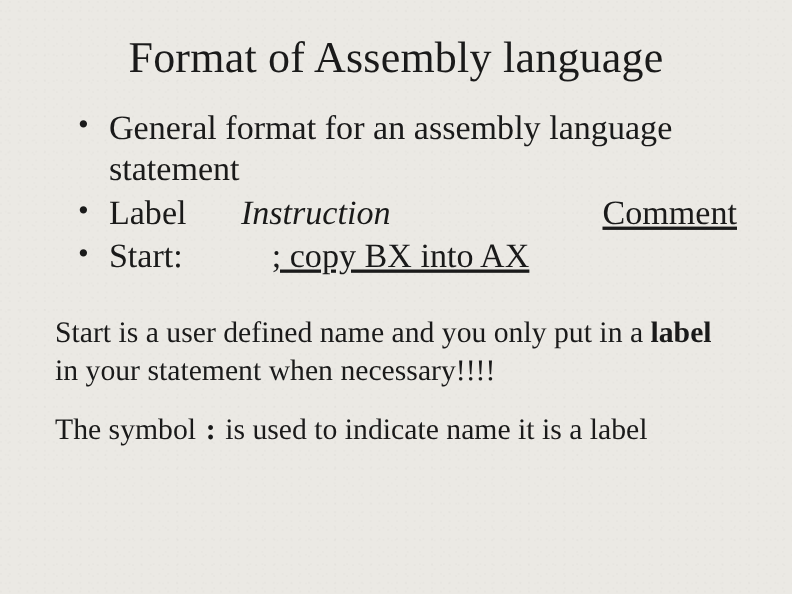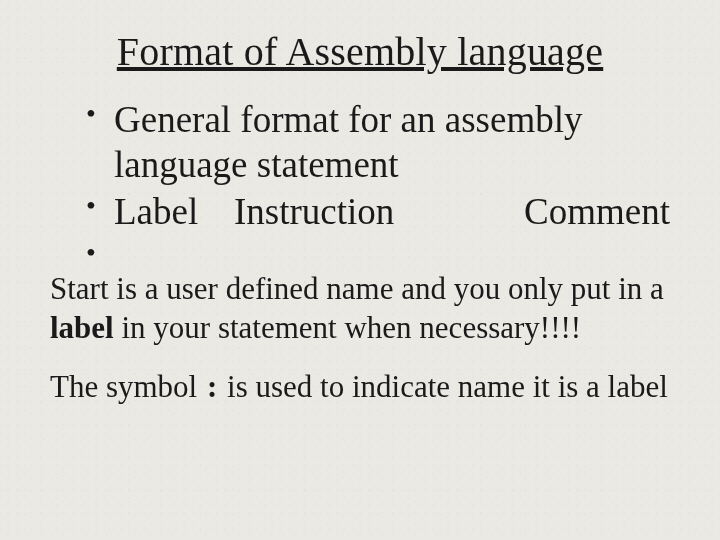--- a/index.html
+++ b/index.html
@@ -31,50 +31,49 @@
     height: 100%;
     box-sizing: border-box;
     padding: 28px 50px 40px 50px;
   }
   h1.title {
     margin: 0 0 22px 0;
     font-size: 40px;
     font-weight: 400;
     text-align: center;
     letter-spacing: 0.2px;
-    text-decoration: underline;
   }
   ul.bullets {
     margin: 0 0 34px 0;
     padding: 0 0 0 48px;
     list-style: none;
   }
   ul.bullets > li {
     position: relative;
-    font-size: 37px;
+    font-size: 31px;
     line-height: 1.22;
-    margin: 0 0 2px 16px;
+    margin: 0 0 2px 1px;
   }
   ul.bullets > li::before {
     content: "•";
     position: absolute;
     left: -28px;
     top: 0;
     font-size: 28px;
   }
   .row {
     display: flex;
   }
   .col-label { width: 120px; flex: 0 0 120px; }
-  .col-instr { flex: 1 1 auto; }
-  .col-comm  { flex: 0 0 auto; text-align: center; padding-left: 10px; }
+  .col-instr { flex: 1 1 auto; font-style: italic; }
+  .col-comm  { flex: 0 0 auto; text-align: center; padding-left: 10px; text-decoration: underline; }
   .row2 .col-comm { padding-left: 28px; }
   p.para {
     margin: 0 0 20px 0;
-    font-size: 31px;
+    font-size: 27px;
     line-height: 1.25;
   }
   .bold { font-weight: 700; }
   .sym {
     display: inline-block;
     font-weight: 700;
     padding: 0 2px;
   }
 </style>
 </head>
@@ -88,20 +87,22 @@
     <li>General format for an assembly language statement</li>
     <li>
       <span class="row">
         <span class="col-label">Label</span>
         <span class="col-instr">Instruction</span>
         <span class="col-comm">Comment</span>
       </span>
     </li>
     <li>
       <span class="row row2">
+        <span class="col-label">Start:</span>
+        <span class="col-comm">; copy BX into AX</span>
       </span>
     </li>
   </ul>
 
   <p class="para">
     <span>Start is a user defined name and you only put in a </span><span class="bold">label</span><span> in your statement when necessary!!!!</span>
   </p>
 
   <p class="para">
     <span>The symbol </span><span class="sym">:</span><span> is used to indicate name it is a label</span>

